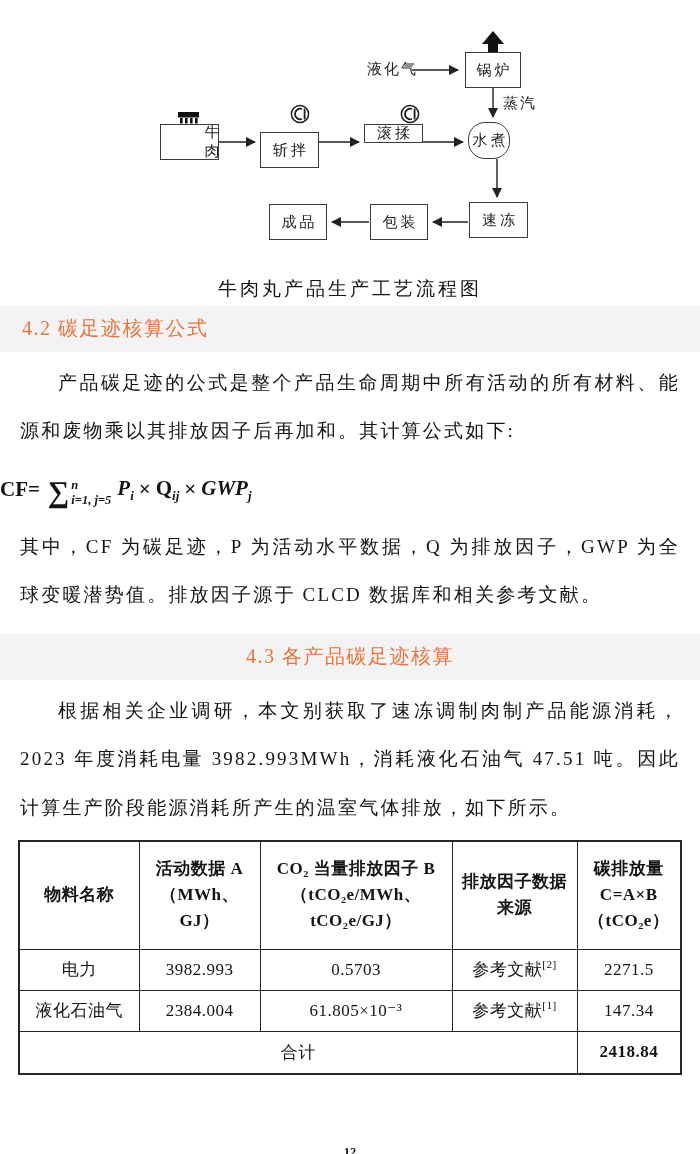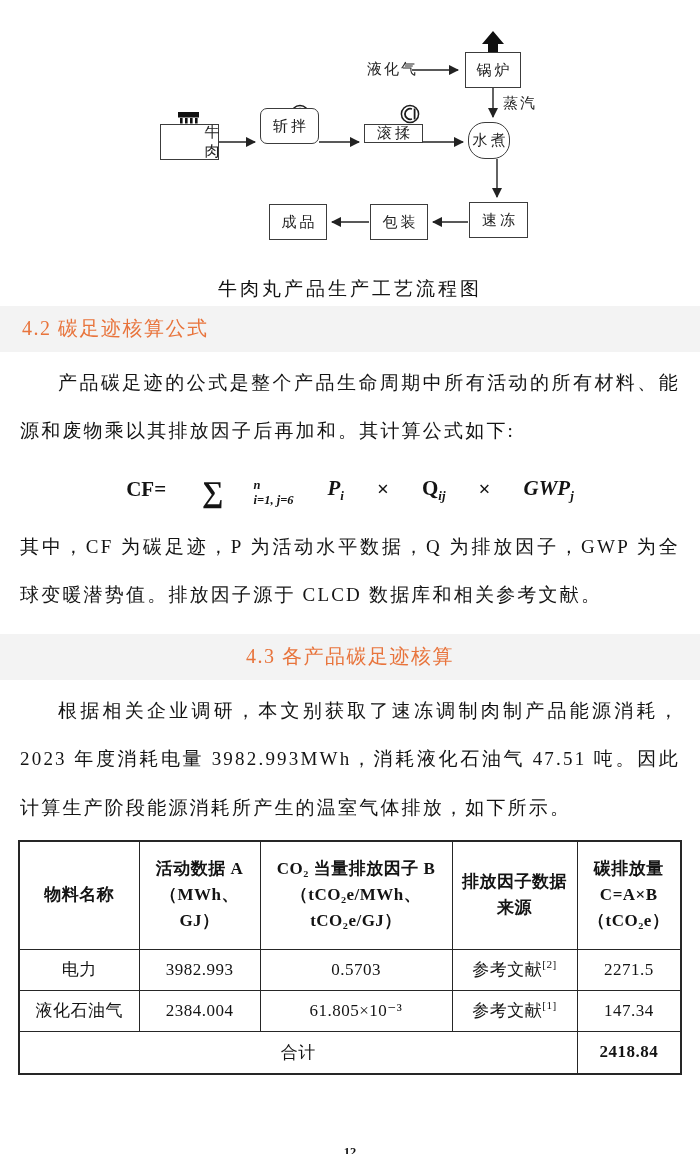--- a/index.html
+++ b/index.html
@@ -27,21 +27,21 @@
   }
   .para {
     margin:7px 20px 0; font-size:19px; line-height:2.55;
     letter-spacing:2.2px; text-align:justify;
   }
   .indent { text-indent:2em; }
 
   
   .formula {
     text-align:center; margin:8px 0 0; font-weight:bold; font-size:21px;
-    height:52px; display:flex; align-items:center; justify-content:center;gap:28px;
+    height:52px; display:flex; align-items:center; 
   }
   .f-sigma { font-size:30px; line-height:1; margin:0 2px 0 8px; position:relative; top:2px; }
   .f-lim {
     display:inline-flex; flex-direction:column; justify-content:center;
     font-size:12.5px; font-style:italic; line-height:1.2; text-align:left;
     position:relative; top:3px; margin-right:6px;
   }
   .f-lim .f-sup { font-style:italic; }
   .it { font-style:italic; }
   .up { font-style:normal; }
@@ -112,40 +112,40 @@
         <path d="M 412,93 A 5.3,5.3 0 1 0 412,103"></path>
         <line x1="414.6" y1="92.5" x2="414.6" y2="103.5"></line>
       </g>
     </svg>
 
     <div class="flabel" style="left:367px; top:44px;">液化气</div>
     <div class="fnode" style="left:465px; top:36px;  width:56px; height:36px;">锅炉</div>
     <div class="flabel" style="left:503px; top:78px;">蒸汽</div>
 
     <div class="fnode" style="left:160px; top:108px; width:59px; height:36px;padding-left:48px;">牛肉</div>
-    <div class="fnode" style="left:260px; top:92px; width:59px; height:36px;border-radius:7px;">斩拌</div>
+    <div class="fnode" style="left:260px; top:116px; width:59px; height:36px;">斩拌</div>
     <div class="fnode" style="left:364px; top:108px; width:59px; height:19px;">滚揉</div>
     <div class="fnode" style="left:468px; top:106px; width:42px; height:37px;border-radius:17px;">水煮</div>
 
     <div class="fnode" style="left:469px; top:186px; width:59px; height:36px;">速冻</div>
     <div class="fnode" style="left:370px; top:188px; width:58px; height:36px;">包装</div>
     <div class="fnode" style="left:269px; top:188px; width:58px; height:36px;">成品</div>
   </div>
 
   <div class="fig-caption">牛肉丸产品生产工艺流程图</div>
 
   <div class="sec-heading">4.2 碳足迹核算公式</div>
   <p class="para indent">产品碳足迹的公式是整个产品生命周期中所有活动的所有材料、能源和废物乘以其排放因子后再加和。其计算公式如下:</p>
 
   <div class="formula">
     <span>CF=</span>
     <span class="f-sigma">∑</span>
     <span class="f-lim">
       <span class="f-sup">n</span>
-      <span class="f-sub">i=1, j=6</span>
+      <span class="f-sub">i=1, j=5</span>
     </span>
     <span class="f-term it"><span>P</span><sub>i</sub></span>
     <span class="f-times">×</span>
     <span class="f-term up"><span>Q</span><sub class="it">ij</sub></span>
     <span class="f-times">×</span>
     <span class="f-term it"><span>GWP</span><sub>j</sub></span>
   </div>
 
   <p class="para">其中，CF 为碳足迹，P 为活动水平数据，Q 为排放因子，GWP 为全球变暖潜势值。排放因子源于 CLCD 数据库和相关参考文献。</p>
 

